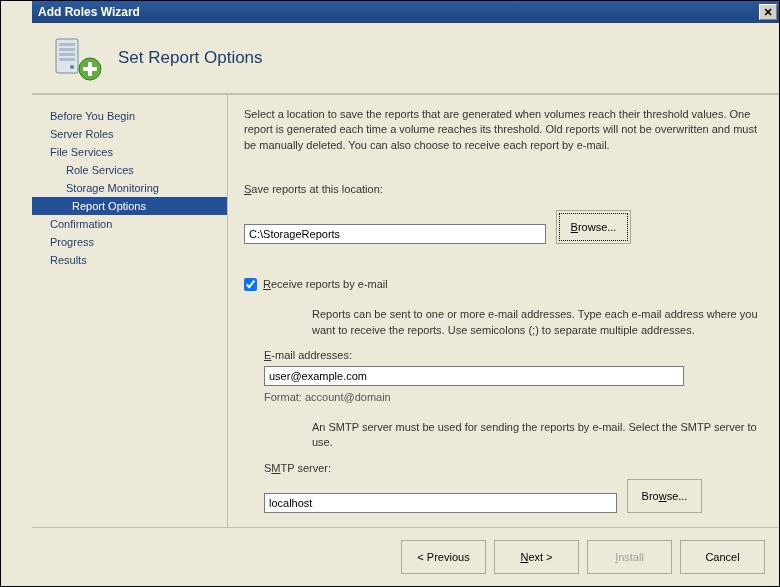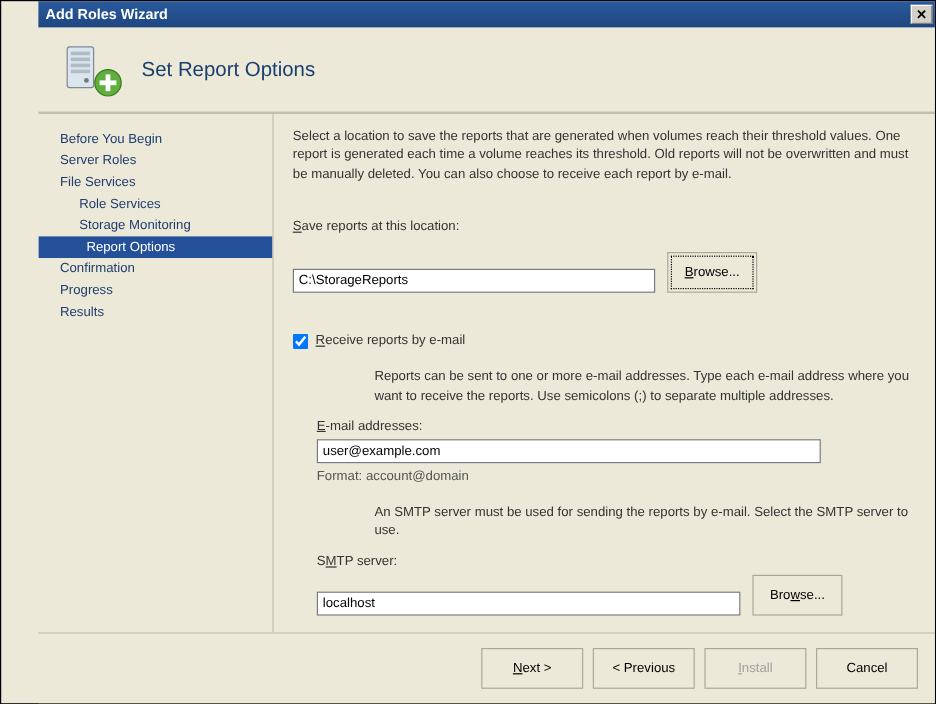--- a/index.html
+++ b/index.html
@@ -118,19 +118,19 @@
         <div class="row">
           <input type="text" style="width: 353px;" value="localhost">
           <button class="btn">Bro<span style="text-decoration:underline">w</span>se...</button>
         </div>
       </div>
 
     </div>
   </div>
 
   <div class="footer">
+    <button class="btn">&lt; Previous</button>
     <button class="btn"><span style="text-decoration:underline">N</span>ext &gt;</button>
-    <button class="btn">&lt; Previous</button>
     <button class="btn" disabled=""><span style="text-decoration:underline">I</span>nstall</button>
     <button class="btn">Cancel</button>
   </div>
 
 </div>
 
 </body></html>

